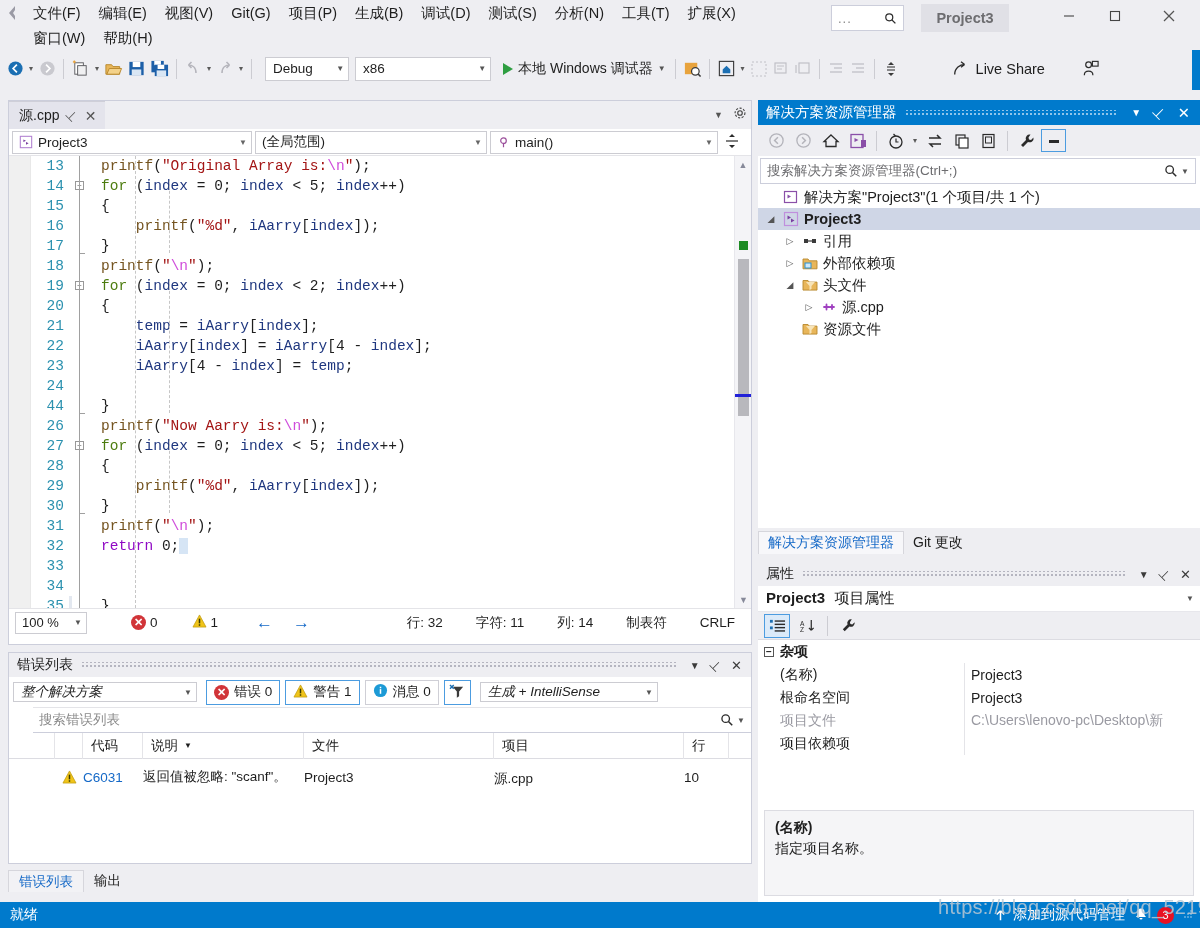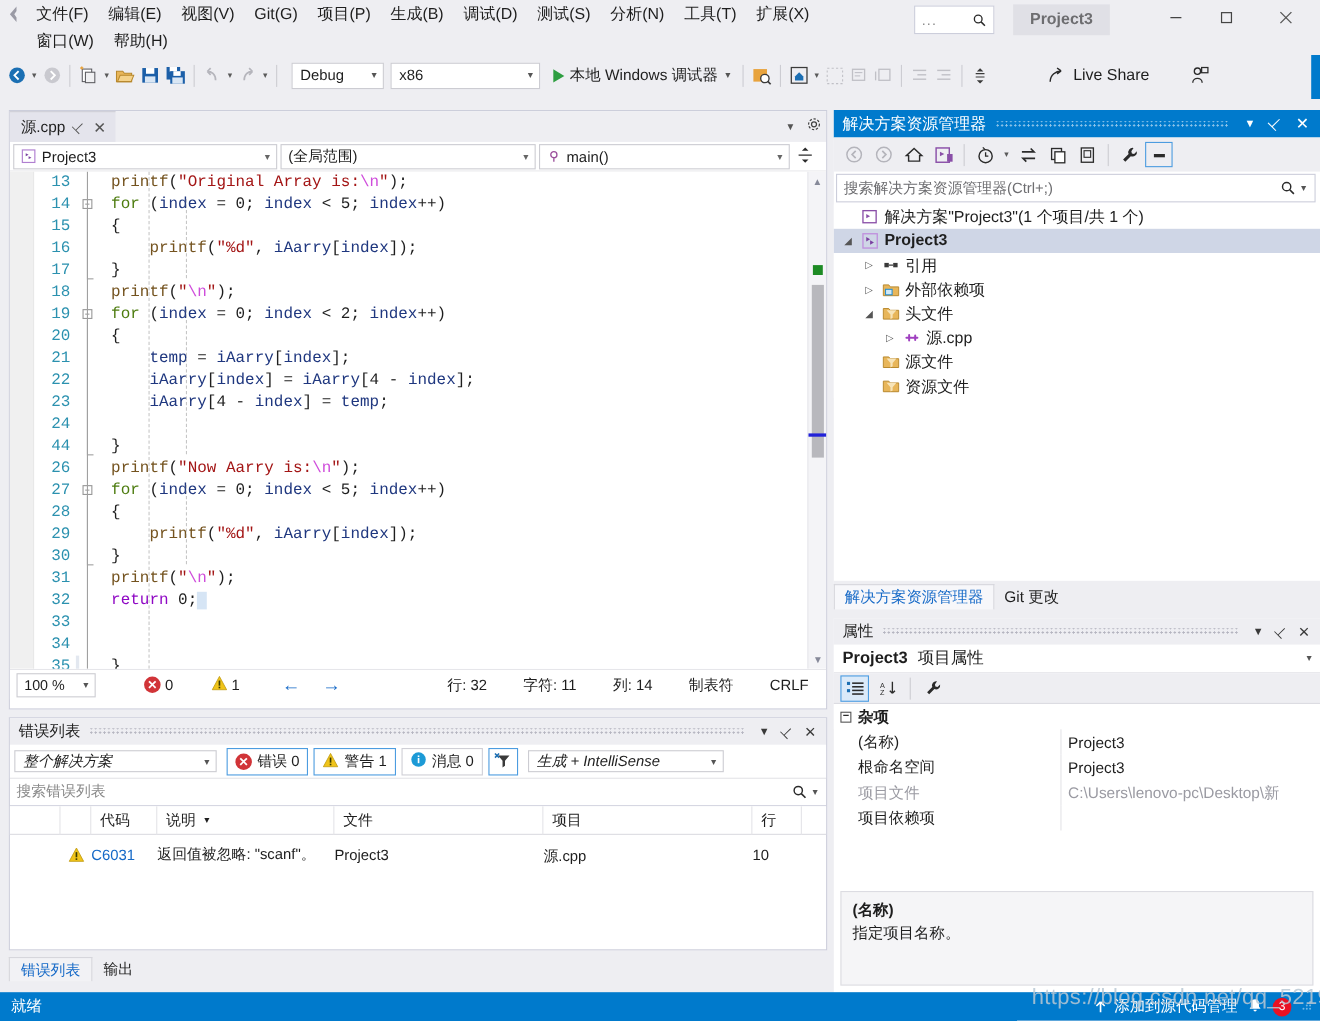--- a/index.html
+++ b/index.html
@@ -100,21 +100,21 @@
   .nav-arrow { color:#1569c7; font-size:17px; padding:0 10px; }
 
   
   .errlist { position:absolute; left:8px; top:652px; width:744px; height:212px; background:#fff; border:1px solid #cccedb; }
   .panel-head { height:24px; display:flex; align-items:center; background:#eeeef2; padding:0 4px 0 8px; font-size:14px; position:relative; }
   .dots { flex:1; height:6px; margin:0 8px; background-image:radial-gradient(#b5b5c0 1px, transparent 1px); background-size:4px 4px; background-position:0 2px; }
   .panel-head .hicon { color:#3a3a3a; padding:0 5px; font-size:13px; }
   .el-toolbar { height:30px; display:flex; align-items:center; gap:5px; padding:2px 4px; background:#fff; }
   .el-combo { height:20px; border:1px solid #ccccd2; display:flex; align-items:center; justify-content:space-between; padding:0 4px 0 7px; font-size:13.5px; background:#fff;font-style:italic; }
   .el-btn { height:25px; border:1px solid #4c9ce0; background:#fff; display:flex; align-items:center; gap:5px; padding:0 7px; font-size:13.5px; }
-  .el-search { height:26px; border-top:1px solid #e4e4e8; border-bottom:1px solid #cccedb; display:flex; align-items:center; padding:0 6px; font-size:13.5px; color:#8a8a8a; justify-content:space-between; }
+  .el-search { height:26px; border-top:1px solid #e4e4e8; border-bottom:1px solid #cccedb; display:flex; align-items:center; padding:0 6px; font-size:13.5px; color:#8a8a8a; justify-content:space-between;margin-left:24px; }
   .el-grid-head { height:26px; display:flex; align-items:center; font-size:13.5px; background:#fff; border-bottom:1px solid #dcdce2; }
   .el-grid-head > div { border-right:1px solid #e4e4e8; height:26px; display:flex; align-items:center; padding-left:8px; }
   .el-row { display:flex; font-size:13.5px; align-items:flex-start; padding-top:8px; }
   .el-tabs { position:absolute; left:8px; top:866px; width:744px; height:26px; display:flex; align-items:flex-end; gap:0; }
   .el-tab { height:22px; padding:0 10px; display:flex; align-items:center; font-size:13.5px; }
   .el-tab.active { color:#1569c7; background:#f2f2f5; border:1px solid #d6d6dc; border-bottom:none; }
 
   
   .se { position:absolute; left:758px; top:100px; width:442px; height:452px; background:#fff; }
   .se-head { height:25px; background:#007acc; color:#fff; display:flex; align-items:center; padding:0 4px 0 8px; font-size:14.5px; }
@@ -733,30 +733,20 @@
           <span>源.cpp</span>
         </div>
         <div class="tr-row" style="padding-left: 25px;">
           <span class="tw"></span>
           <span style="display: flex; align-items: center;">
             <svg width="16" height="16" viewBox="0 0 16 16">
               <path d="M1 3.5 h5 l1.3 1.6 h7.7 v8 h-14 z" fill="#e8b65a" stroke="#b8892e" stroke-width="0.9"></path>
               <path d="M4 5 h9 l-3.5 4 v3 l-2 1 v-4 z" fill="#f7e4b8"></path>
             </svg>
           </span>
-          <span>源文件</span>
-        </div>
-        <div class="tr-row" style="padding-left: 25px;">
-          <span class="tw"></span>
-          <span style="display: flex; align-items: center;">
-            <svg width="16" height="16" viewBox="0 0 16 16">
-              <path d="M1 3.5 h5 l1.3 1.6 h7.7 v8 h-14 z" fill="#e8b65a" stroke="#b8892e" stroke-width="0.9"></path>
-              <path d="M4 5 h9 l-3.5 4 v3 l-2 1 v-4 z" fill="#f7e4b8"></path>
-            </svg>
-          </span>
           <span>资源文件</span>
         </div>
       </div>
   </div>
 
   <div class="se-tabs">
     <div class="se-tab active">解决方案资源管理器</div>
     <div class="se-tab">Git 更改</div>
   </div>
 

